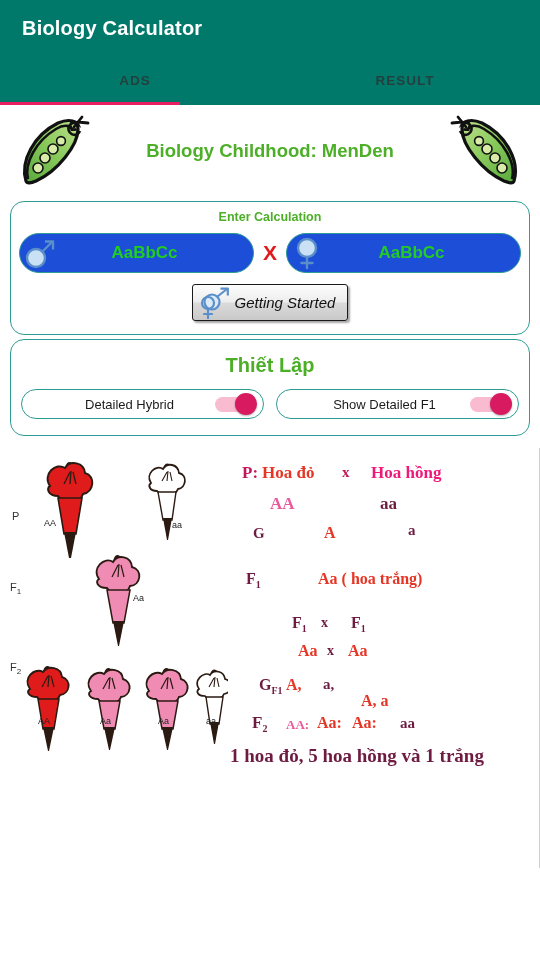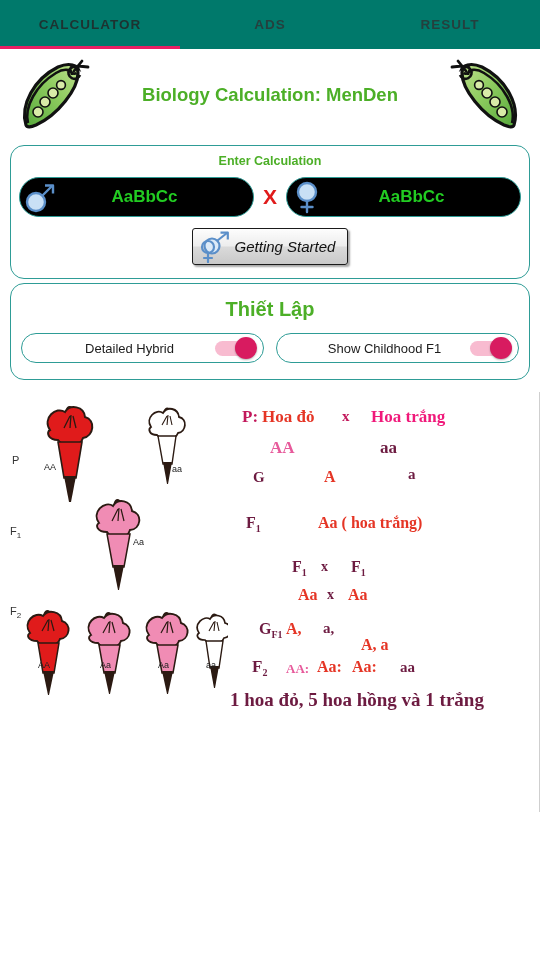--- a/index.html
+++ b/index.html
@@ -64,21 +64,21 @@
 
   
   .input-row {
     display: flex; align-items: center;
     padding: 9px 8px 0 8px; gap: 4px;
   }
   .genotype-field {
     flex: 1; height: 40px;
     border: 1.4px solid #2E9C96; border-radius: 20px;
     display: flex; align-items: center; position: relative;
-    background: #000000;
+    background: #1d4ed8;
   }
   .sex-icon { width: 36px; height: 40px; flex: none; margin-left: 2px; }
   .genotype-value {
     flex: 1; text-align: center; color: #22CC22;
     font-size: 17px; font-weight: bold; padding-right: 22px;
   }
   .cross-x {
     color: #E01B1B; font-size: 21px; font-weight: bold;
     padding: 0 5px; flex: none;
   }
@@ -153,23 +153,25 @@
   .allele-label {
     position: absolute; font-family: "Liberation Sans", sans-serif;
     font-size: 9px; color: #222;
   }
 </style>
 </head>
 <body>
 
 <div class="app">
 
+  <div class="appbar">
+    <div class="appbar-title">Biology Calculator</div>
+  </div>
 
   <div class="tabbar">
-    <div class="tab">CALCULATOR</div>
     <div class="tab inactive">ADS</div>
     <div class="tab inactive">RESULT</div>
     <div class="tab-indicator"></div>
   </div>
 
   <div class="titlerow">
     <svg class="pod" viewBox="0 0 80 80">
       <defs>
         <linearGradient id="podg" x1="0" y1="1" x2="1" y2="0">
           <stop offset="0%" stop-color="#57A93C"></stop>
@@ -180,21 +182,21 @@
       <path d="M12 70 C6 50 20 24 44 12 C56 7 64 10 64 18 C64 34 44 60 22 70 C17 72 13 73 12 70 Z" fill="url(#podg)" stroke="#111" stroke-width="3.2" stroke-linejoin="round"></path>
       <path d="M14 68 C10 52 22 30 42 18 C50 13 58 14 58 20" fill="none" stroke="#111" stroke-width="2.6"></path>
       <circle cx="24" cy="57" r="5" fill="#D8EBA8" stroke="#111" stroke-width="1.6"></circle>
       <circle cx="31" cy="47" r="5" fill="#D8EBA8" stroke="#111" stroke-width="1.6"></circle>
       <circle cx="39" cy="38" r="5" fill="#D8EBA8" stroke="#111" stroke-width="1.6"></circle>
       <circle cx="47" cy="30" r="4.4" fill="#D8EBA8" stroke="#111" stroke-width="1.6"></circle>
       <path d="M60 16 L68 6 M64 11 L74 12" stroke="#111" stroke-width="2.8" fill="none" stroke-linecap="round"></path>
       <path d="M66 20 a6 6 0 1 1 -2 -7 a4 4 0 1 0 -1.5 5" fill="none" stroke="#111" stroke-width="2.6"></path>
     </svg>
 
-    <div class="page-title">Biology Calculation: MenDen</div>
+    <div class="page-title">Biology Childhood: MenDen</div>
 
     <svg class="pod right" viewBox="0 0 80 80">
       <path d="M12 70 C6 50 20 24 44 12 C56 7 64 10 64 18 C64 34 44 60 22 70 C17 72 13 73 12 70 Z" fill="url(#podg)" stroke="#111" stroke-width="3.2" stroke-linejoin="round"></path>
       <path d="M14 68 C10 52 22 30 42 18 C50 13 58 14 58 20" fill="none" stroke="#111" stroke-width="2.6"></path>
       <circle cx="24" cy="57" r="5" fill="#D8EBA8" stroke="#111" stroke-width="1.6"></circle>
       <circle cx="31" cy="47" r="5" fill="#D8EBA8" stroke="#111" stroke-width="1.6"></circle>
       <circle cx="39" cy="38" r="5" fill="#D8EBA8" stroke="#111" stroke-width="1.6"></circle>
       <circle cx="47" cy="30" r="4.4" fill="#D8EBA8" stroke="#111" stroke-width="1.6"></circle>
       <path d="M60 16 L68 6 M64 11 L74 12" stroke="#111" stroke-width="2.8" fill="none" stroke-linecap="round"></path>
       <path d="M66 20 a6 6 0 1 1 -2 -7 a4 4 0 1 0 -1.5 5" fill="none" stroke="#111" stroke-width="2.6"></path>
@@ -245,21 +247,21 @@
 
       <div class="toggle-pill">
         <div class="toggle-label">Detailed Hybrid</div>
         <div class="switch">
           <div class="track"></div>
           <div class="thumb"></div>
         </div>
       </div>
 
       <div class="toggle-pill">
-        <div class="toggle-label">Show Childhood F1</div>
+        <div class="toggle-label">Show Detailed F1</div>
         <div class="switch">
           <div class="track"></div>
           <div class="thumb"></div>
         </div>
       </div>
 
     </div>
   </div>
 
   <div class="result-area">
@@ -345,21 +347,21 @@
       <div class="allele-label" style="left:100px; top:268px;">Aa</div>
       <div class="allele-label" style="left:158px; top:268px;">Aa</div>
       <div class="allele-label" style="left:206px; top:268px;">aa</div>
     </div>
 
     <div class="text-panel">
 
       <div class="gline c-crimson" style="left:14px; top:15px; font-size:17px;">P:</div>
       <div class="gline c-red" style="left:34px; top:15px; font-size:17px;">Hoa đỏ</div>
       <div class="gline c-crimson" style="left:114px; top:16px; font-size:15px;">x</div>
-      <div class="gline c-pink" style="left:143px; top:15px; font-size:17px;">Hoa trắng</div>
+      <div class="gline c-pink" style="left:143px; top:15px; font-size:17px;">Hoa hồng</div>
 
       <div class="gline c-lightpink" style="left:42px; top:46px; font-size:17px;">AA</div>
       <div class="gline c-maroon" style="left:152px; top:46px; font-size:17px;">aa</div>
 
       <div class="gline c-maroon" style="left:25px; top:77px; font-size:15px;">G</div>
       <div class="gline c-red" style="left:96px; top:76px; font-size:16px;">A</div>
       <div class="gline c-maroon" style="left:180px; top:74px; font-size:15px;">a</div>
 
       <div class="gline c-maroon" style="left:18px; top:122px; font-size:16px;">
         <span>F</span><sub style="font-size:10px">1</sub>

